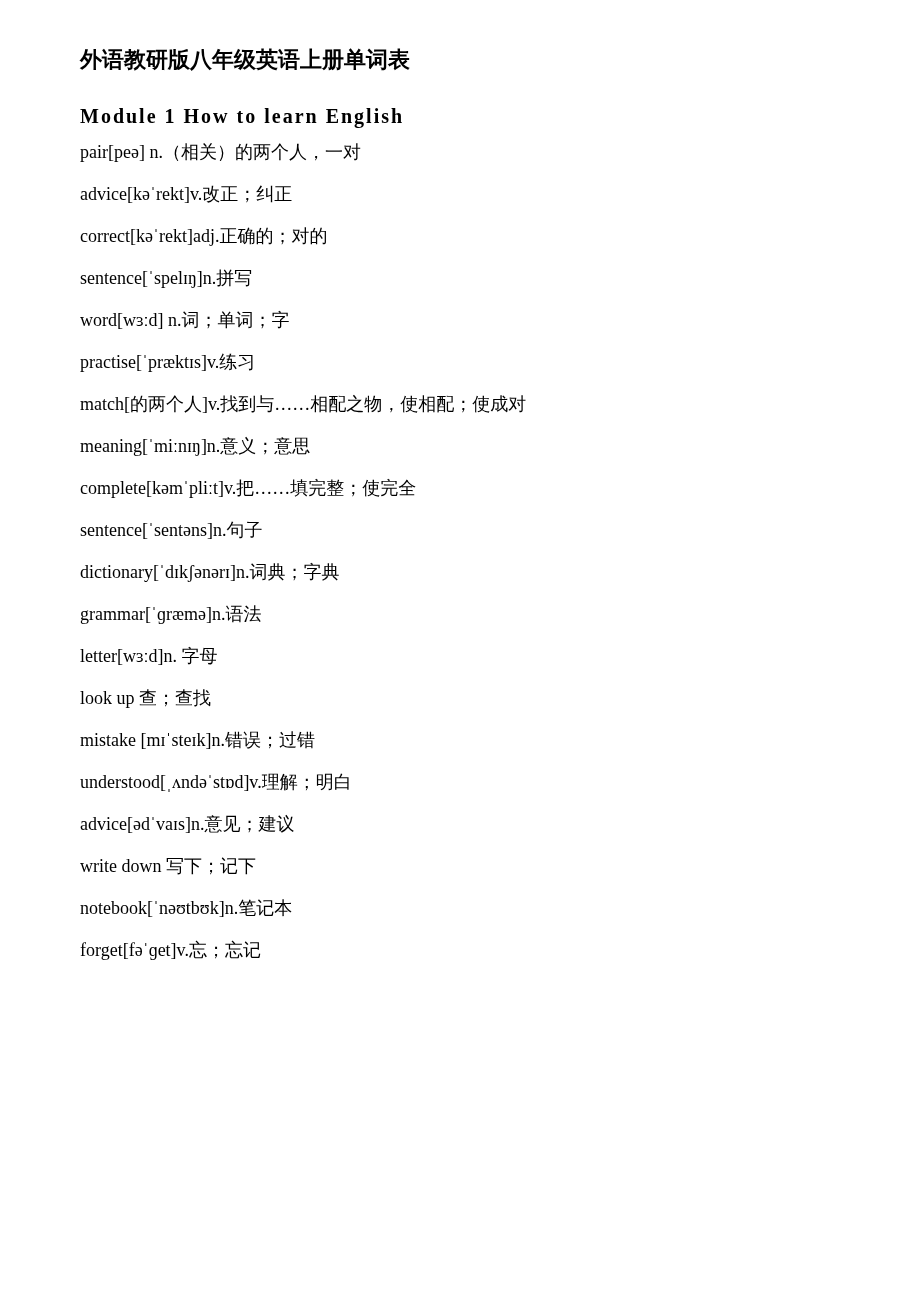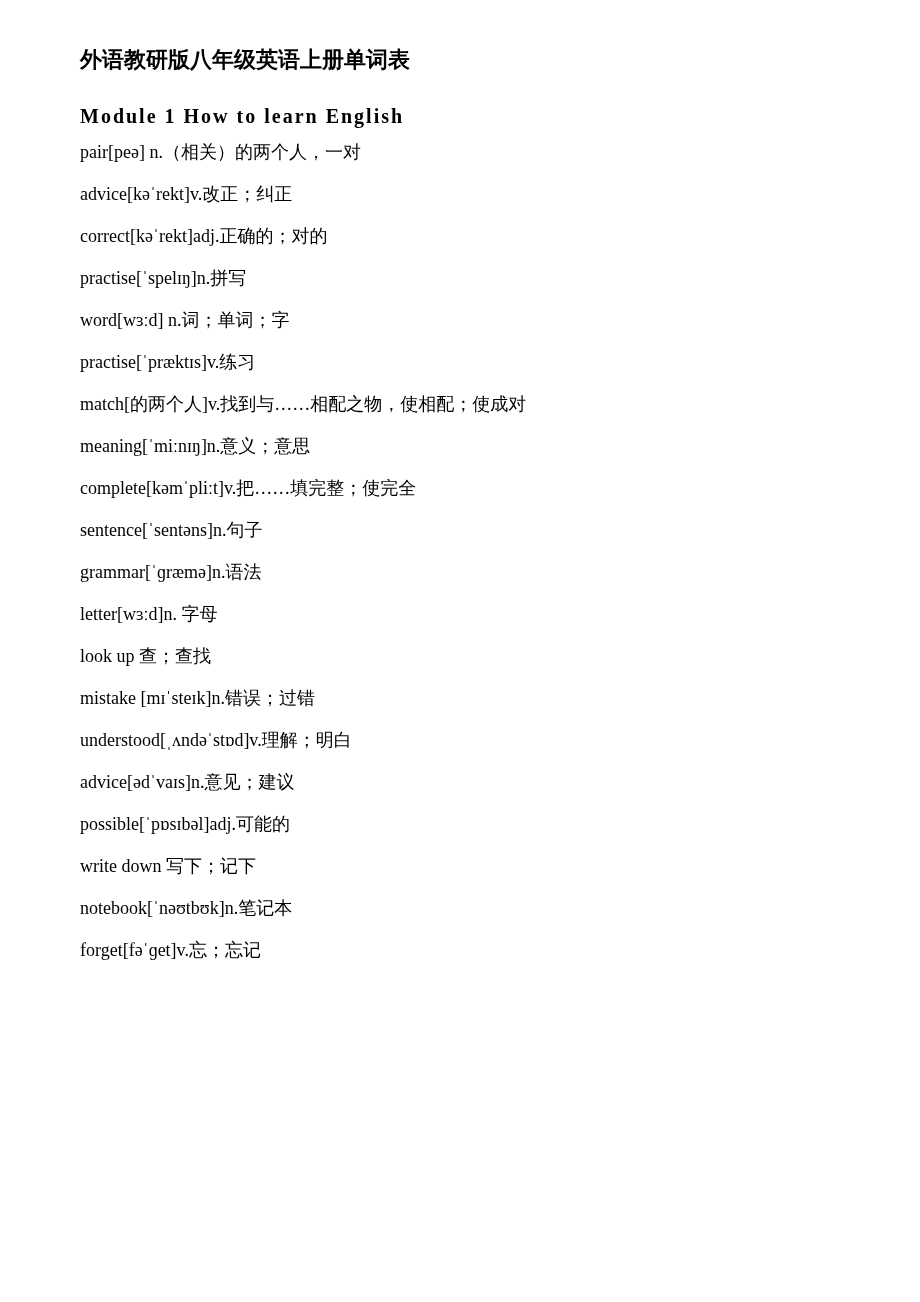--- a/index.html
+++ b/index.html
@@ -44,30 +44,30 @@
 <body>
 
 <div class="page-title">外语教研版八年级英语上册单词表</div>
 
 <div class="module-header">Module  1    How  to  learn  English</div>
 
 <div id="entries-container">
     <div class="word-entry">pair[peə] n.（相关）的两个人，一对</div>
     <div class="word-entry">advice[kəˈrekt]v.改正；纠正</div>
     <div class="word-entry">correct[kəˈrekt]adj.正确的；对的</div>
-    <div class="word-entry">practise[ˈspelɪŋ]n.拼写</div>
+    <div class="word-entry">sentence[ˈspelɪŋ]n.拼写</div>
     <div class="word-entry">word[wɜːd] n.词；单词；字</div>
     <div class="word-entry">practise[ˈpræktɪs]v.练习</div>
     <div class="word-entry">match[的两个人]v.找到与……相配之物，使相配；使成对</div>
     <div class="word-entry">meaning[ˈmiːnɪŋ]n.意义；意思</div>
     <div class="word-entry">complete[kəmˈpliːt]v.把……填完整；使完全</div>
     <div class="word-entry">sentence[ˈsentəns]n.句子</div>
+    <div class="word-entry">dictionary[ˈdɪkʃənərɪ]n.词典；字典</div>
     <div class="word-entry">grammar[ˈɡræmə]n.语法</div>
     <div class="word-entry">letter[wɜːd]n. 字母</div>
     <div class="word-entry">look up 查；查找</div>
     <div class="word-entry">mistake [mɪˈsteɪk]n.错误；过错</div>
     <div class="word-entry">understood[ˌʌndəˈstɒd]v.理解；明白</div>
     <div class="word-entry">advice[ədˈvaɪs]n.意见；建议</div>
-    <div class="word-entry">possible[ˈpɒsɪbəl]adj.可能的</div>
     <div class="word-entry">write down 写下；记下</div>
     <div class="word-entry">notebook[ˈnəʊtbʊk]n.笔记本</div>
     <div class="word-entry">forget[fəˈɡet]v.忘；忘记</div>
   </div>
 
 </body></html>

